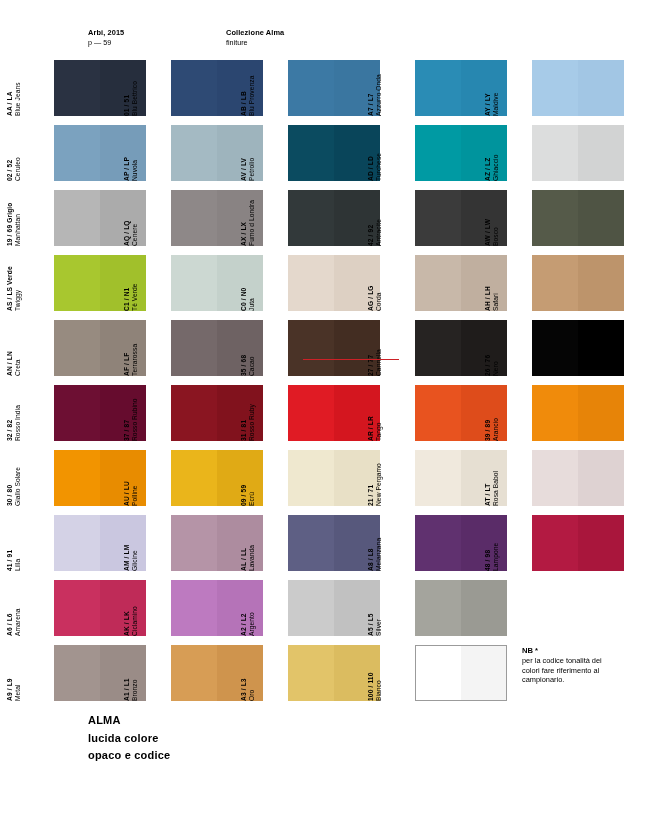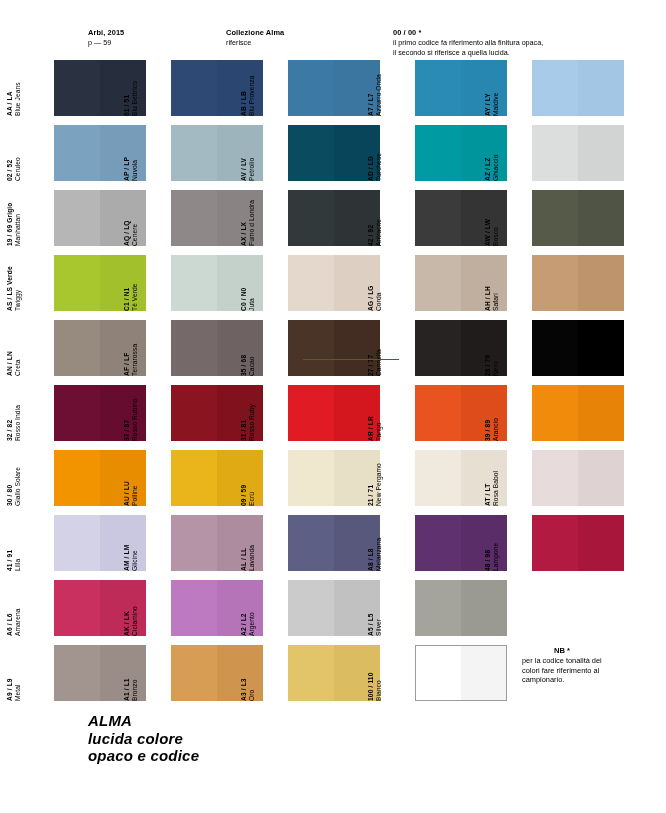--- a/index.html
+++ b/index.html
@@ -113,40 +113,38 @@
   .nb-note {
     position: absolute;
     left: 522px;
     top: 645px;
     width: 130px;
   }
   .nb-title {
     font-size: 7.6px;
     font-weight: bold;
     line-height: 11px;
-    margin-left: 32px;
   }
   .nb-body {
     font-size: 7.4px;
     font-weight: normal;
     line-height: 9.6px;
   }
 
   
   .footer {
     position: absolute;
     left: 88px;
     top: 712px;
   }
   .footer div {
-    font-size: 15px;
+    font-size: 11px;
     font-weight: bold;
     line-height: 17.5px;
     letter-spacing: .2px;
-    font-style: italic;
   }
 
   
   .watermark {
     position: absolute;
     left: 246px;
     top: 358px;
     width: 210px;
     pointer-events: none;
     z-index: 50;
@@ -178,26 +176,21 @@
 </head>
 <body>
 
 <div class="header">
   <div class="hdr-col c1">
     <div class="hdr-strong">Arbi, 2015</div>
     <div class="hdr-sub">p — 59</div>
   </div>
   <div class="hdr-col c2">
     <div class="hdr-strong">Collezione Alma</div>
-    <div class="hdr-sub">riferisce</div>
-  </div>
-  <div class="hdr-col c3">
-    <div class="hdr-strong">00 / 00 *</div>
-    <div class="hdr-sub">il primo codice fa riferimento alla finitura opaca,</div>
-    <div class="hdr-sub">il secondo si riferisce a quella lucida.</div>
+    <div class="hdr-sub">finiture</div>
   </div>
 </div>
 
 <div class="grid" id="swatch-grid">
     <div class="row">
       <div class="cell col0">
         <div class="label">
           <span class="code">AA / LA</span>
           <span class="name">Blue Jeans</span>
         </div>

